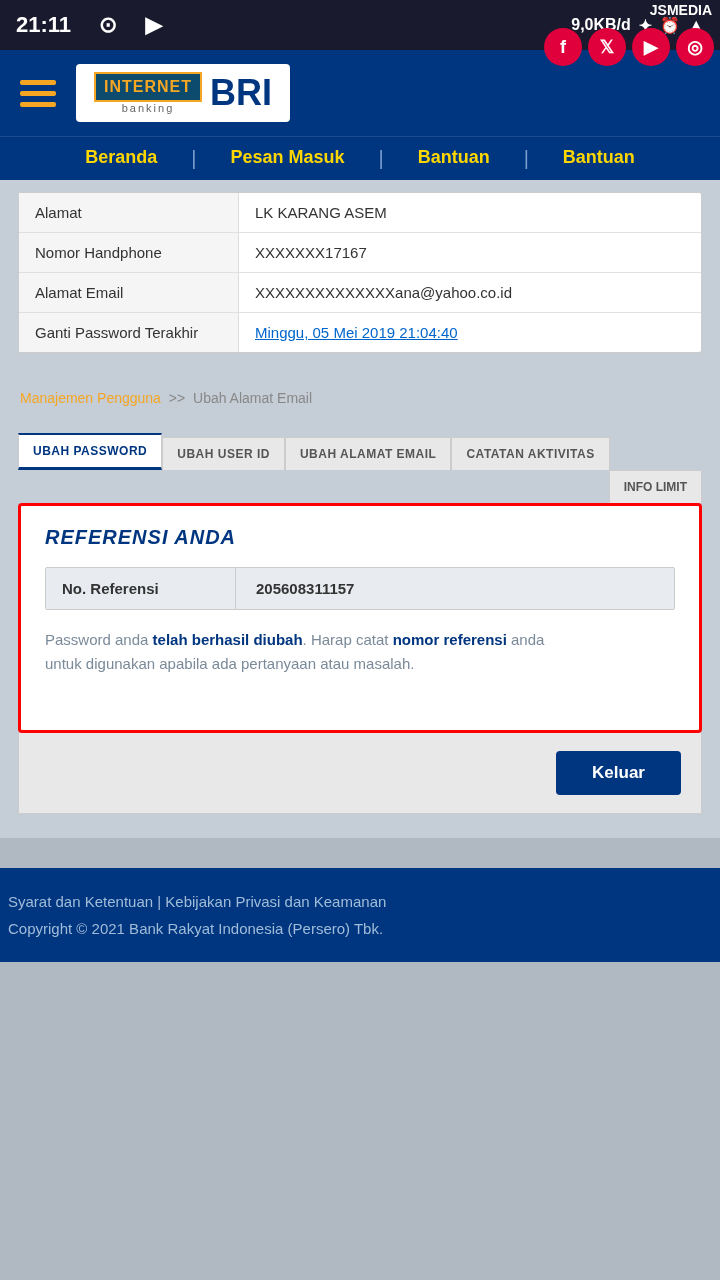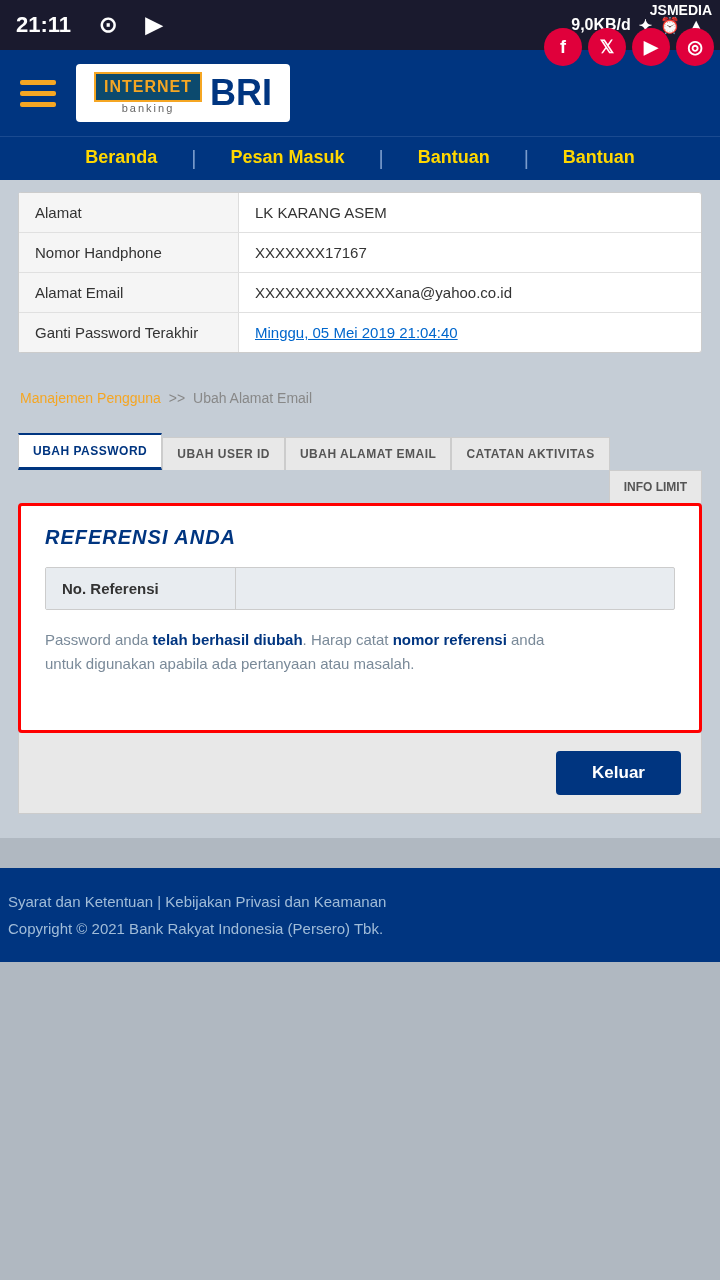--- a/index.html
+++ b/index.html
@@ -417,20 +417,21 @@
     <div class="tab">UBAH ALAMAT EMAIL</div>
     <div class="tab">CATATAN AKTIVITAS</div>
     <div class="tab-info-limit">INFO LIMIT</div>
   </div>
 
   <div class="result-card">
     <div class="card-title">Referensi Anda</div>
 
     <div class="ref-row">
       <div class="ref-label">No. Referensi</div>
+      <div class="ref-value">205608311157</div>
     </div>
 
     <div class="success-message">
       <span>Password anda </span><span class="highlight-bold">telah berhasil diubah</span><span>. Harap catat </span><span class="highlight-bold">nomor referensi</span><span> anda</span><br>
       <span>untuk digunakan apabila ada pertanyaan atau masalah.</span>
     </div>
 
     <div style="height: 30px;"></div>
   </div>
 

